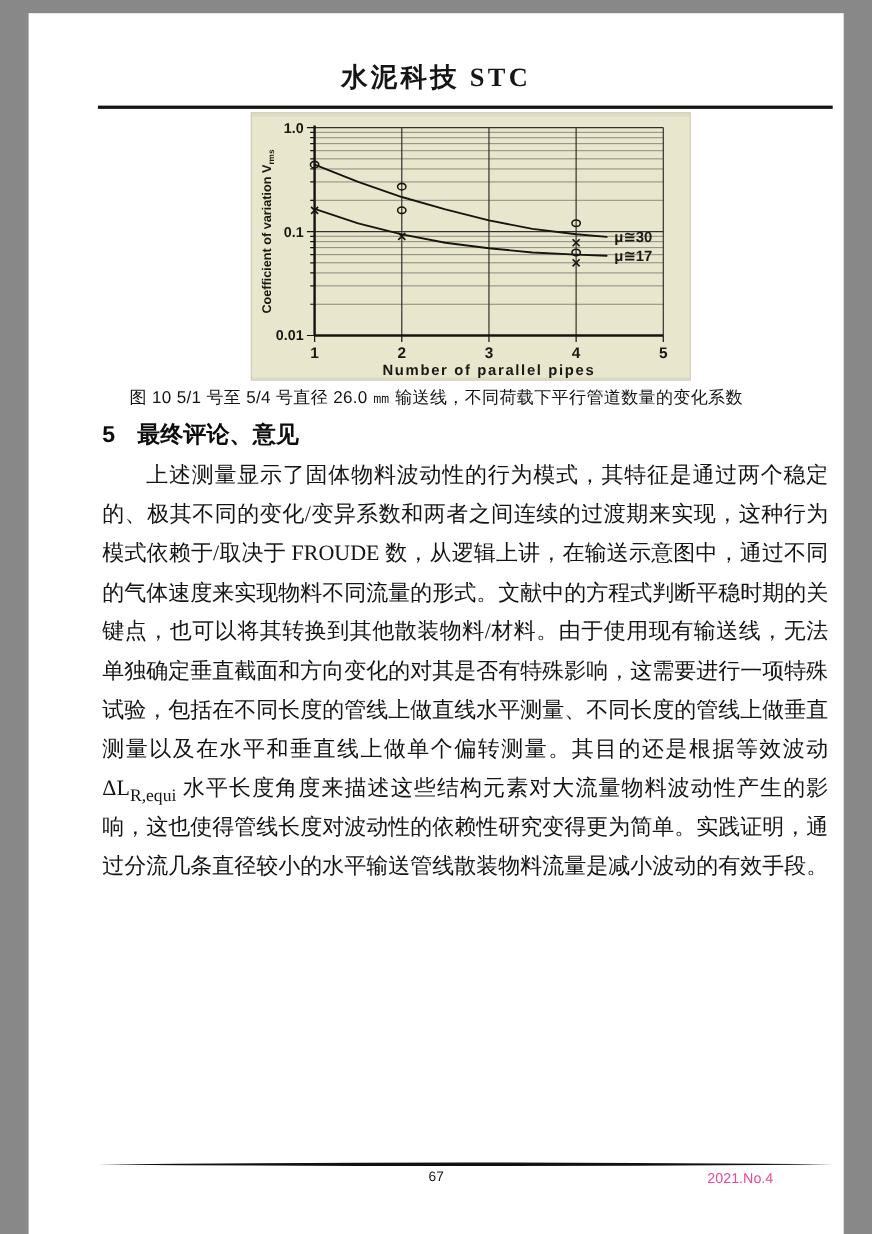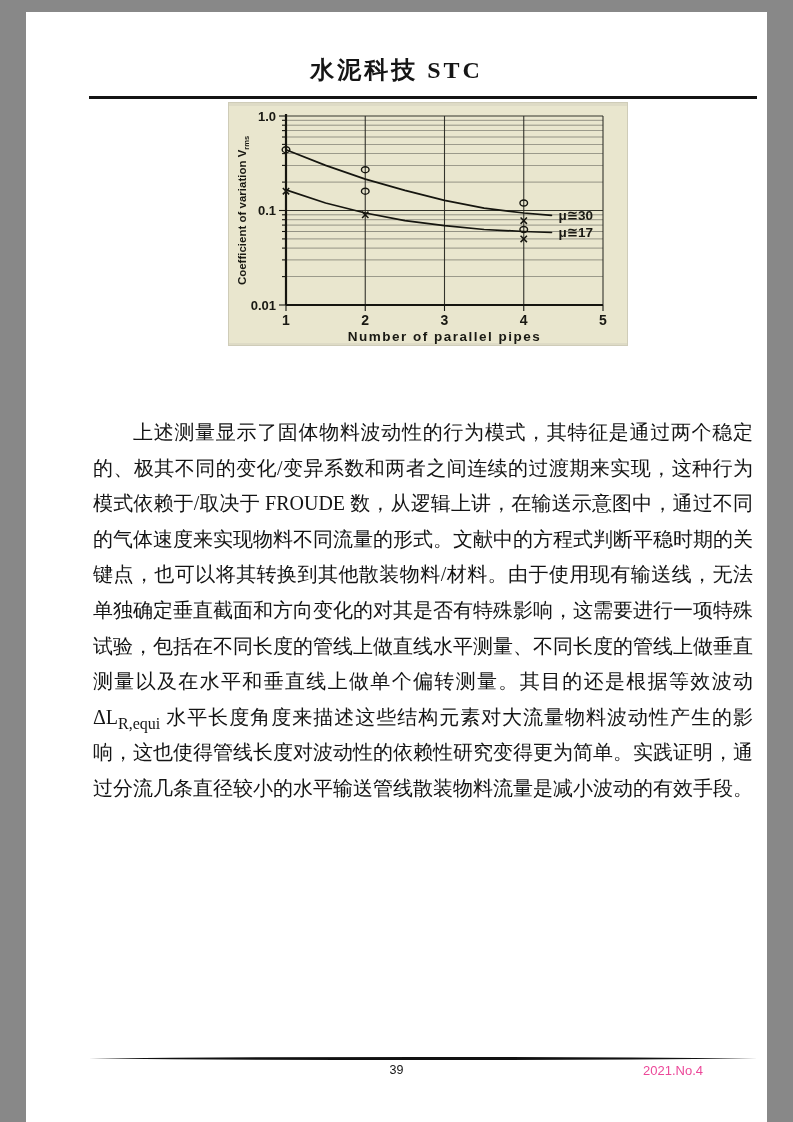--- a/index.html
+++ b/index.html
@@ -141,25 +141,29 @@
         <text x="329.48749999999995" y="116.8" font-size="13.5" class="chart-text">μ≅30</text>
         <path class="curve" d="M57.0,86.9 L96.6,100.0 L136.3,110.0 L175.9,117.7 L215.5,122.7 L255.1,126.5 L294.8,128.5 L322.5,129.5"></path>
         <path class="marker-x" d="M53.8,85.0 L60.2,91.4 M53.8,91.4 L60.2,85.0"></path>
         <path class="marker-x" d="M133.05,108.6 L139.45,115.0 M133.05,115.0 L139.45,108.6"></path>
         <path class="marker-x" d="M291.55,114.5 L297.95,120.9 M291.55,120.9 L297.95,114.5"></path>
         <path class="marker-x" d="M291.55,132.7 L297.95,139.1 M291.55,139.1 L297.95,132.7"></path>
         <text x="329.48749999999995" y="134.0" font-size="13.5" class="chart-text">μ≅17</text>
       </svg>
   </div>
 
+  <div class="figure-caption">图 10 5/1 号至 5/4 号直径 26.0 ㎜ 输送线，不同荷载下平行管道数量的变化系数</div>
 
+  <div class="section-heading">
+    <span class="num">5</span><span>最终评论、意见</span>
+  </div>
 
   <div class="body-paragraph">
     <span>上述测量显示了固体物料波动性的行为模式，其特征是通过两个稳定的、极其不同的变化/变异系数和两者之间连续的过渡期来实现，这种行为模式依赖于/取决于 FROUDE 数，从逻辑上讲，在输送示意图中，通过不同的气体速度来实现物料不同流量的形式。文献中的方程式判断平稳时期的关键点，也可以将其转换到其他散装物料/材料。由于使用现有输送线，无法单独确定垂直截面和方向变化的对其是否有特殊影响，这需要进行一项特殊试验，包括在不同长度的管线上做直线水平测量、不同长度的管线上做垂直测量以及在水平和垂直线上做单个偏转测量。其目的还是根据等效波动ΔL</span><sub>R,equi</sub><span> 水平长度角度来描述这些结构元素对大流量物料波动性产生的影响，这也使得管线长度对波动性的依赖性研究变得更为简单。实践证明，通过分流几条直径较小的水平输送管线散装物料流量是减小波动的有效手段。</span>
   </div>
 
   <svg class="footer-rule" width="668" height="6" viewBox="0 0 668 6">
     <path d="M0,2.6 Q334,-0.8 668,2.6 Q334,5.6 0,2.6 Z" fill="#111"></path>
   </svg>
-  <div class="footer-page">39</div>
+  <div class="footer-page">67</div>
   <div class="footer-issue">2021.No.4</div>
 
 </div>
 
 </body></html>

